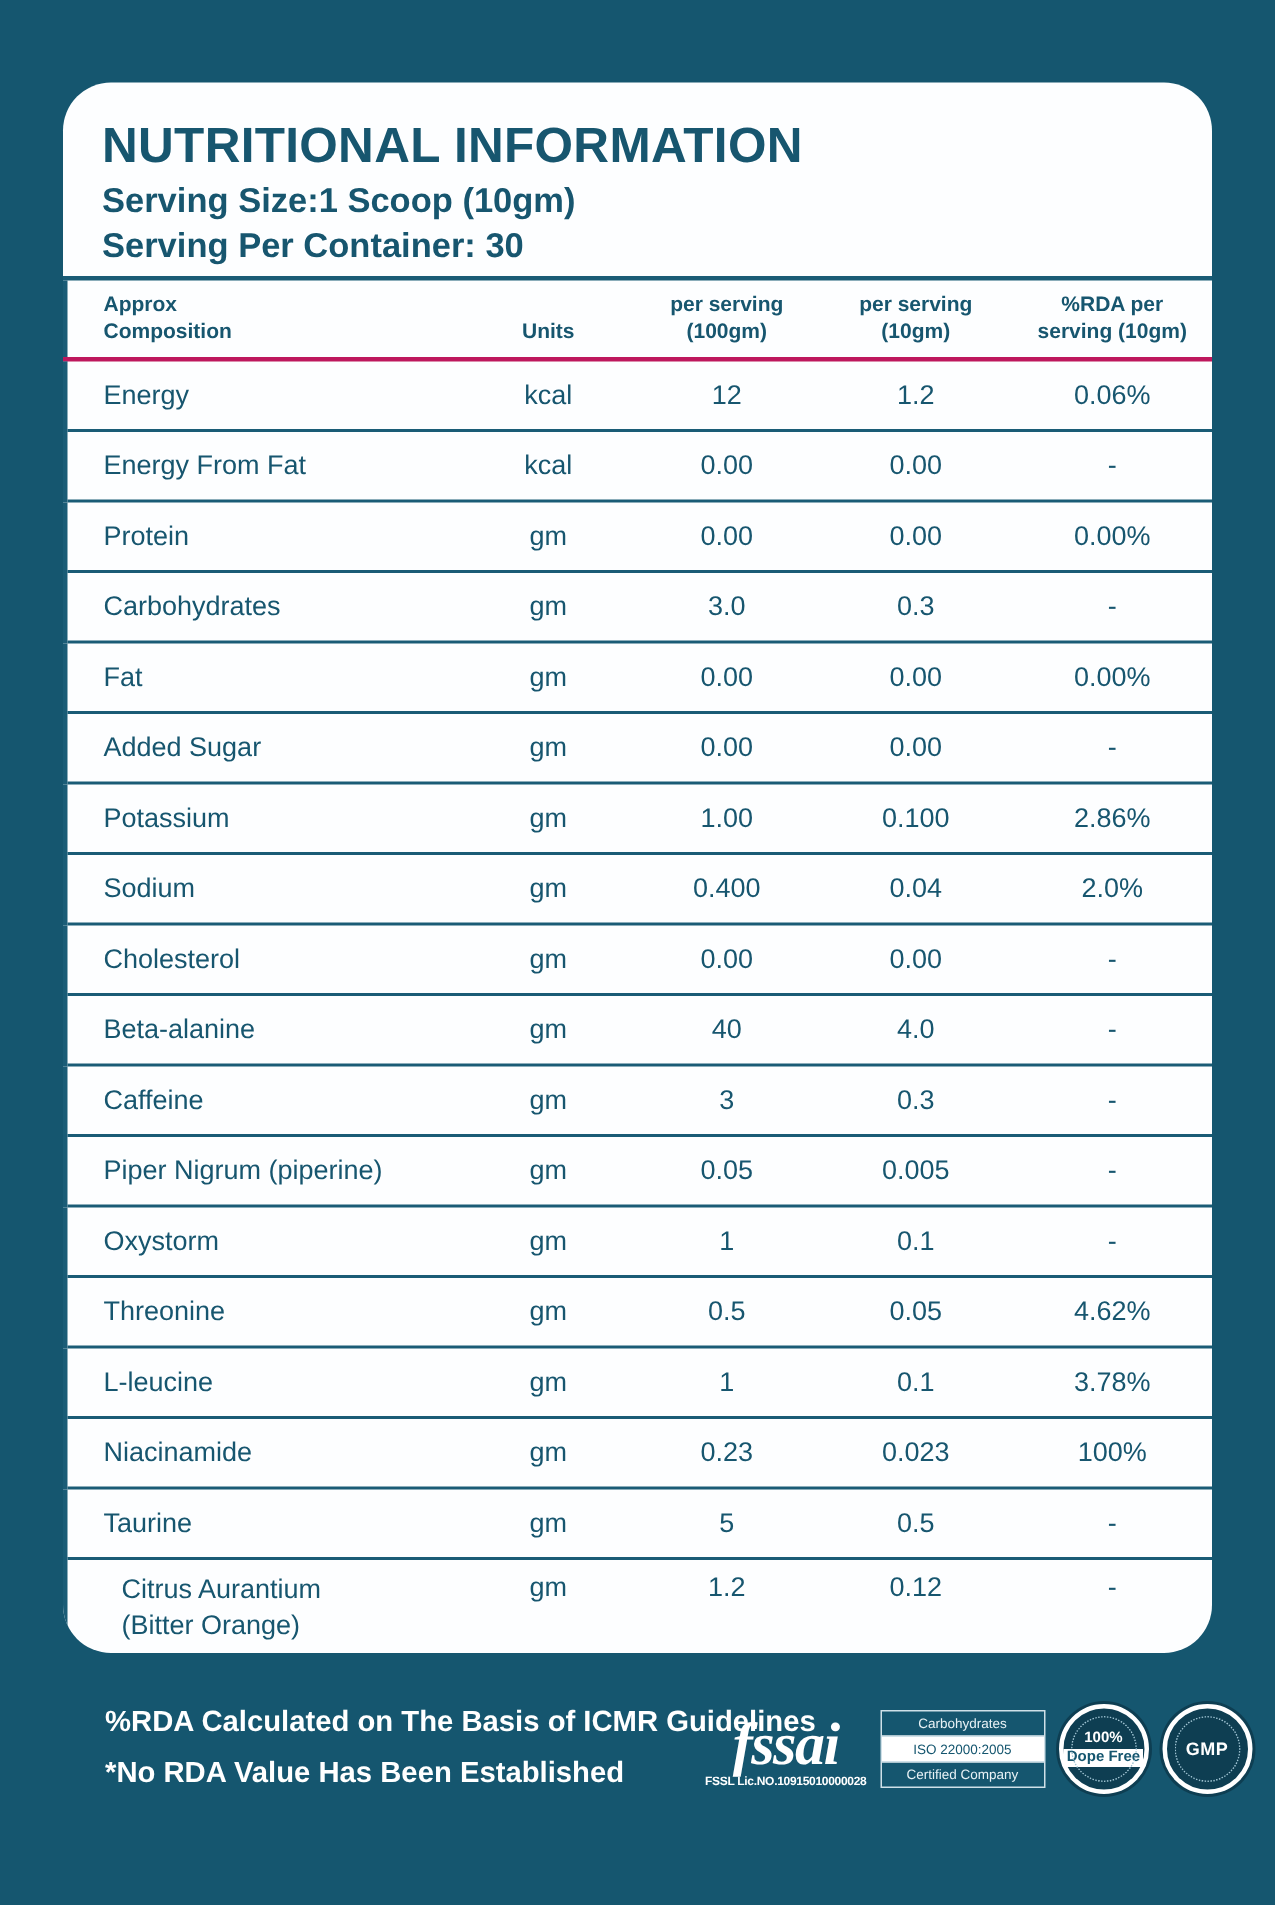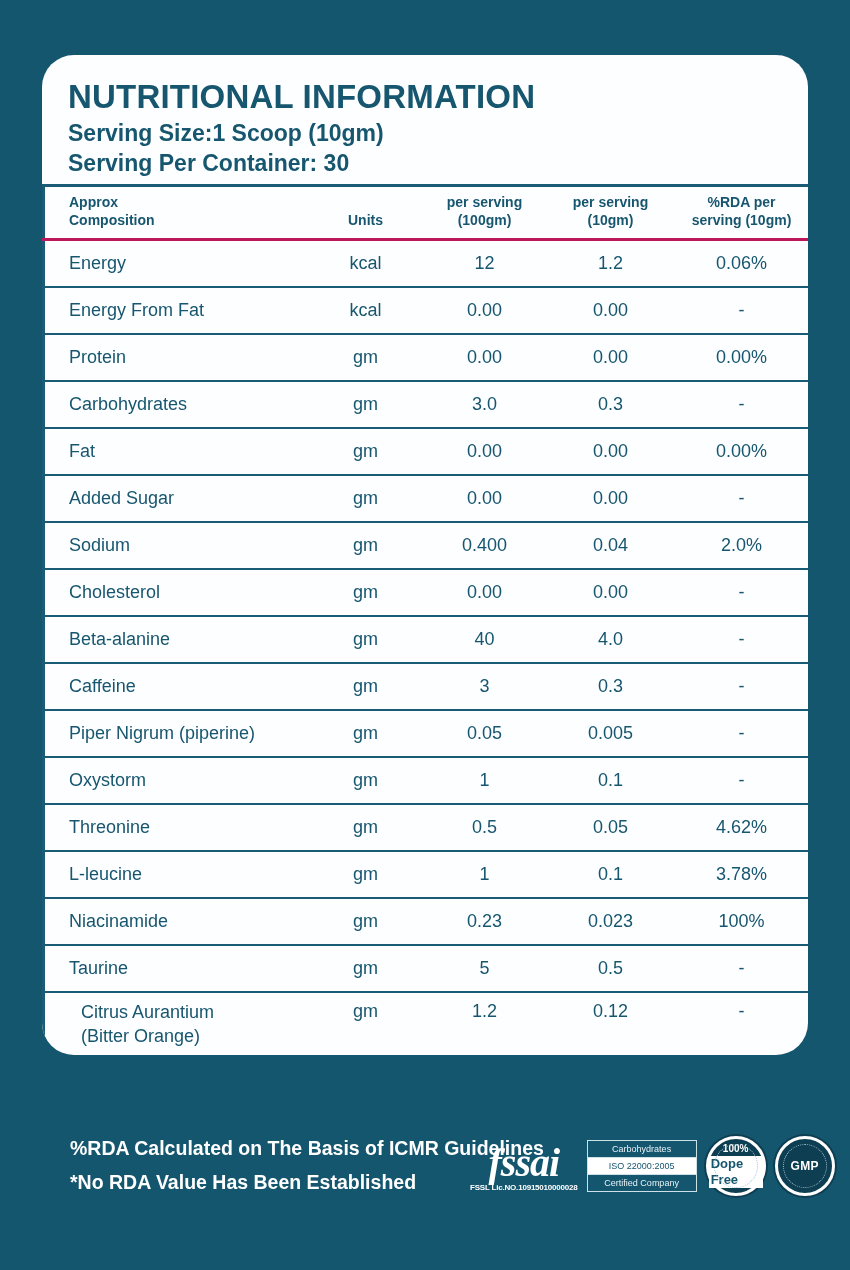--- a/index.html
+++ b/index.html
@@ -200,21 +200,21 @@
     box-shadow: 0 0 0 2px #0e3e52;
   }
   .badge-ring {
     position: absolute;
     left: 5px; top: 5px; right: 5px; bottom: 5px;
     border: 1px dotted #9fc3d2;
     border-radius: 50%;
   }
   .dope-pct { font-size: 10px; font-weight: bold; line-height: 1; }
   .dope-free {
-    font-size: 13px;
+    font-size: 10px;
     font-weight: bold;
     background: #ffffff;
     color: #15566f;
     padding: 0 2px;
     margin-top: 2px;
     line-height: 1.25;
   }
   .gmp-text { font-size: 12px; font-weight: bold; letter-spacing: 0.3px; }
 </style>
 </head>
@@ -297,20 +297,27 @@
           <td class="cn">0.00%</td>
         </tr>
         <tr>
           <td class="c1">Added Sugar</td>
           <td class="cn">gm</td>
           <td class="cn">0.00</td>
           <td class="cn">0.00</td>
           <td class="cn">-</td>
         </tr>
         <tr>
+          <td class="c1">Potassium</td>
+          <td class="cn">gm</td>
+          <td class="cn">1.00</td>
+          <td class="cn">0.100</td>
+          <td class="cn">2.86%</td>
+        </tr>
+        <tr>
           <td class="c1">Sodium</td>
           <td class="cn">gm</td>
           <td class="cn">0.400</td>
           <td class="cn">0.04</td>
           <td class="cn">2.0%</td>
         </tr>
         <tr>
           <td class="c1">Cholesterol</td>
           <td class="cn">gm</td>
           <td class="cn">0.00</td>

